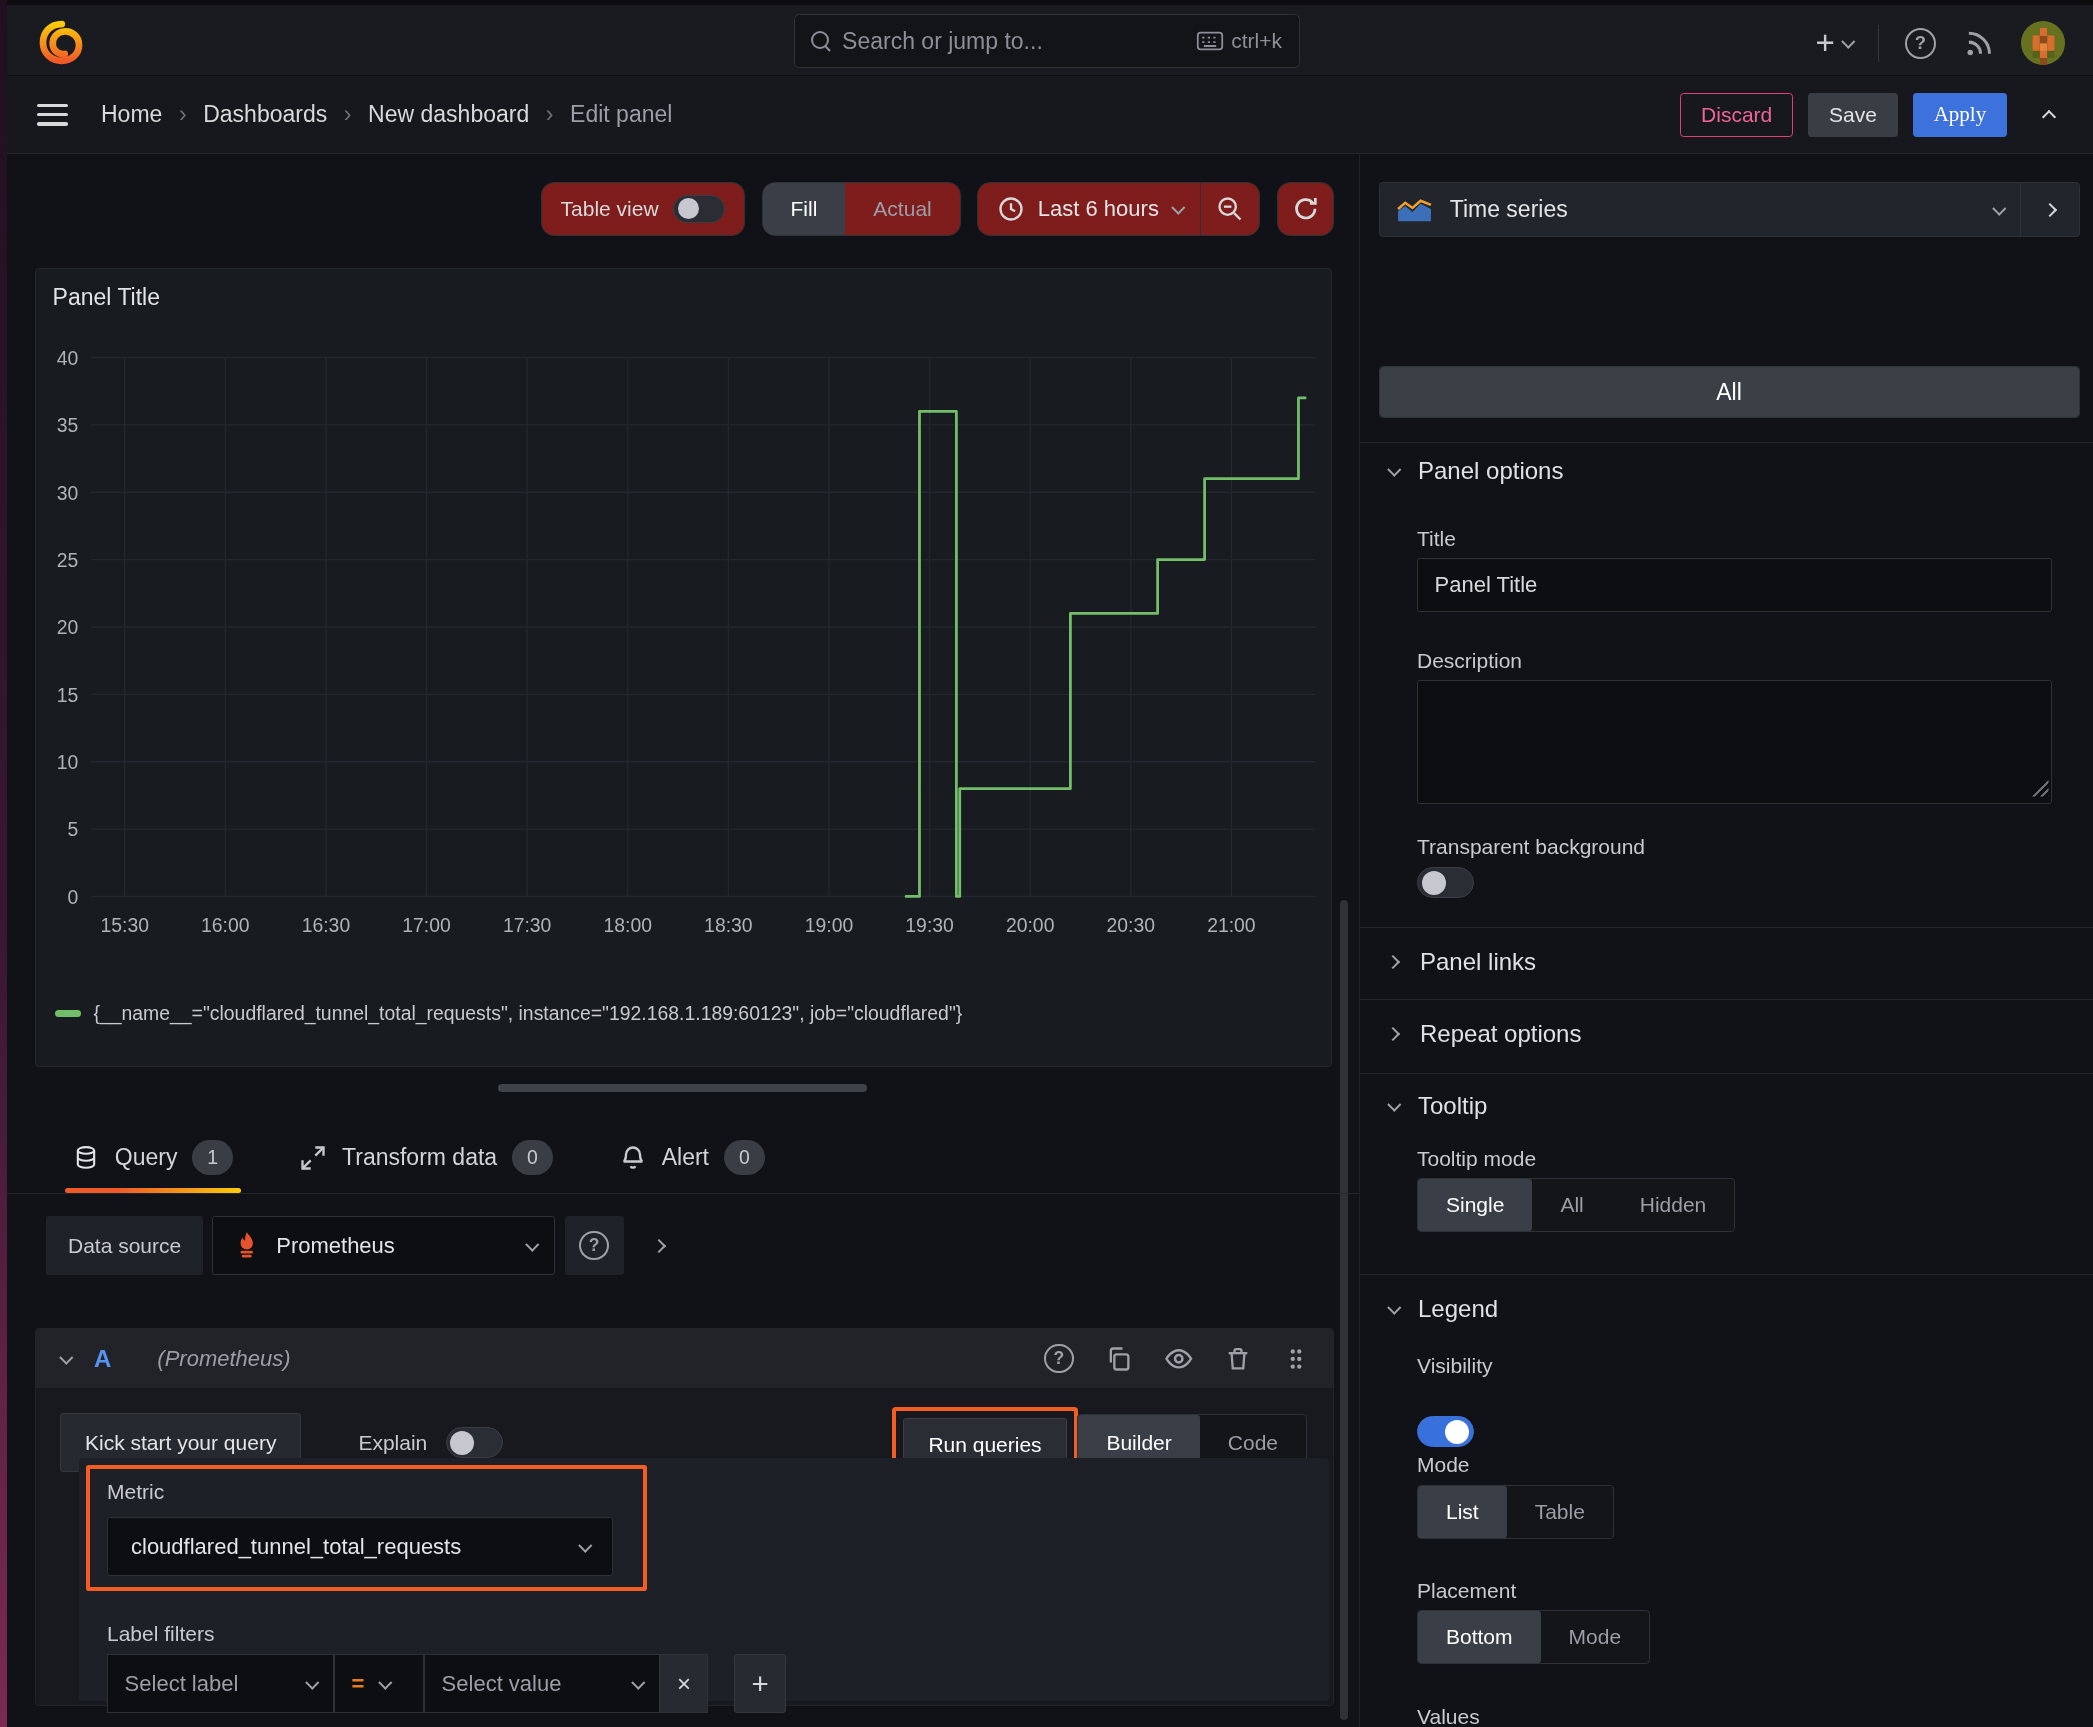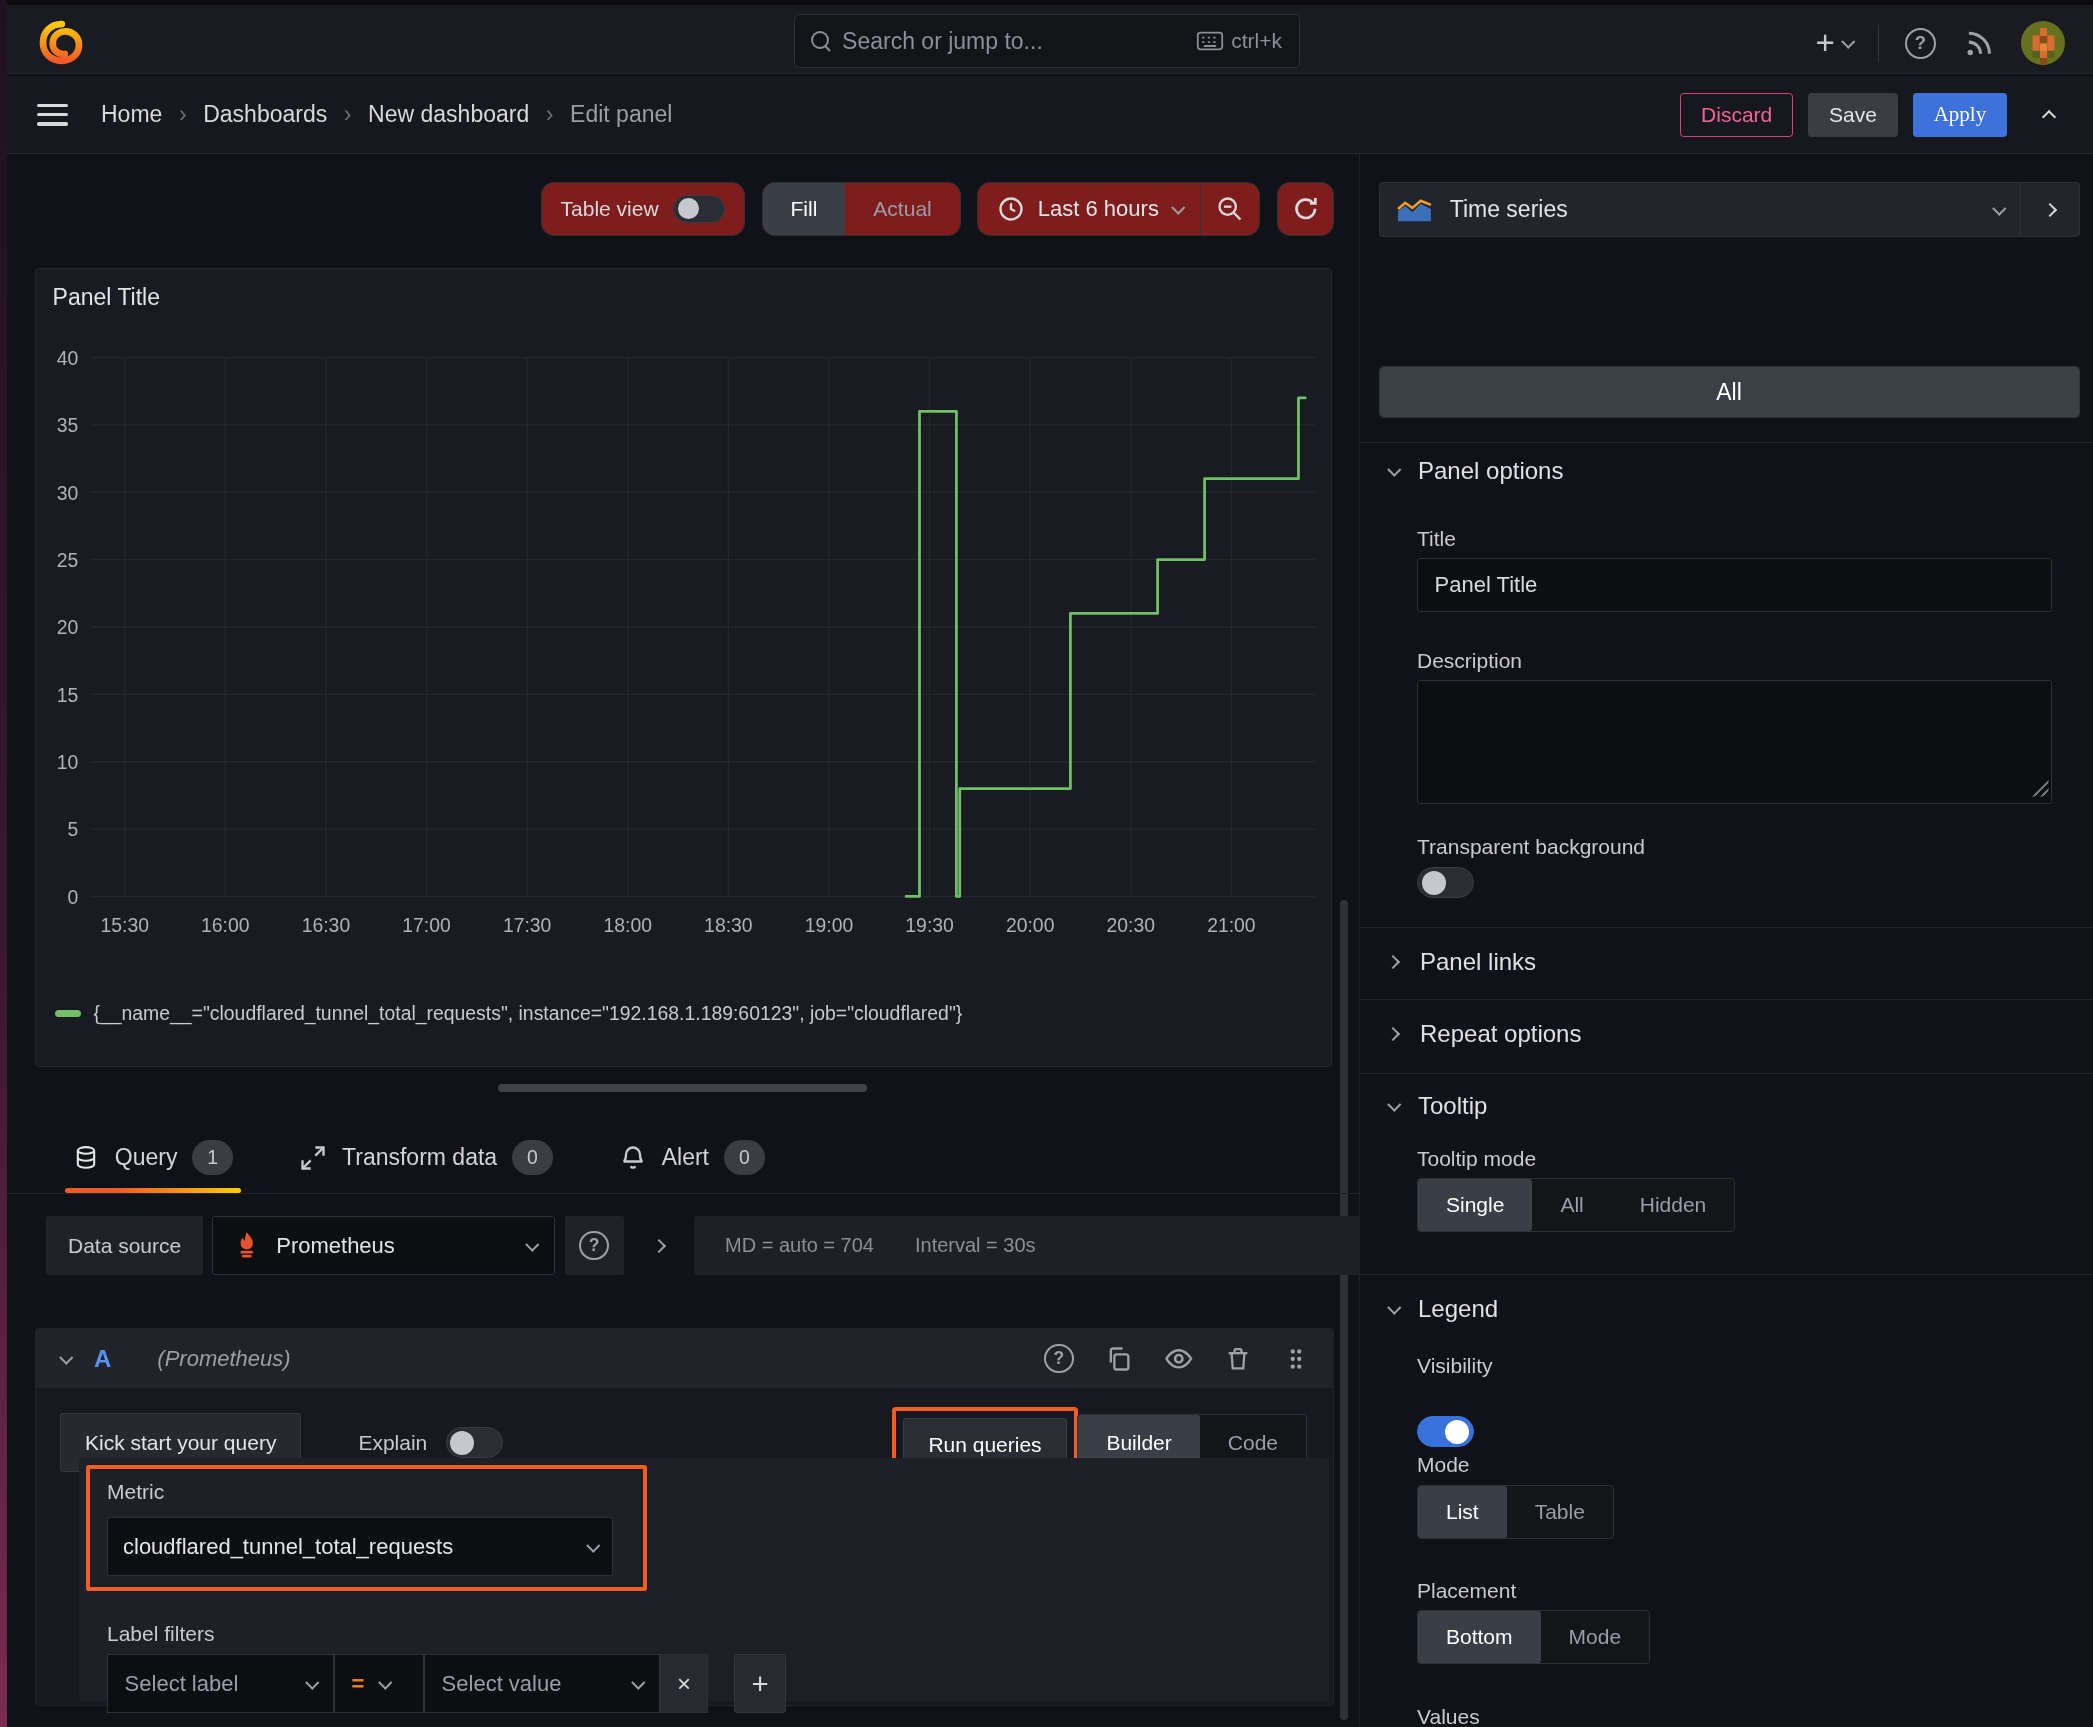--- a/index.html
+++ b/index.html
@@ -145,21 +145,21 @@
   #runq-wrap { position:absolute; left:856px; top:5.5px; border:4.6px solid #f45d22; border-radius:3.7px; padding:7.4px; }
   #runqueries { height:54px; padding:0 24px; background:#2a2d33; border:0.9px solid #3b3e45;
     border-radius:2.8px; display:flex; align-items:center; font-size:21px; color:#ffffff; cursor:pointer; }
   #buildercode { position:absolute; right:26px; top:13px; height:57px; }
   #qbody { position:absolute; left:43px; top:129px; right:3.7px; bottom:3.7px;
     background:#1d2026; border-radius:3.7px; }
   #metric-hl { position:absolute; left:7.4px; top:7.4px; width:561px; height:126px;
     border:4.6px solid #f45d22; border-radius:2.8px; }
   #metric-label { position:absolute; left:28px; top:22px; }
   #metric-select { position:absolute; left:28px; top:59px; width:506px; height:59px;
-    display:flex; align-items:center; padding:0 15px; gap:11px; cursor:pointer; }
+    display:flex; align-items:center; padding:0 23px; gap:11px; cursor:pointer; }
   #metric-select .val { flex:1; font-size:22px; color:#e3e4e8; }
   #lf-label { position:absolute; left:28px; top:164px; }
   #lf-row { position:absolute; left:28px; top:196px; height:59px; display:flex; align-items:stretch; }
   .lf-box { display:flex; align-items:center; gap:14.8px; padding:0 16.6px;
     background:#0d0e12; border:0.9px solid #2c3235; color:#9d9da8; font-size:22px; cursor:pointer; }
   .lf-box .eq { color:#eb7b18; font-weight:bold; }
   #lf-x { width:48px; background:#272a30; border:0.9px solid #2c3235; display:flex;
     align-items:center; justify-content:center; color:#d8d9da; font-size:24px; cursor:pointer; }
   #lf-add { width:52px; height:59px; margin-left:26px; background:#272a30; border:0.9px solid #34373d;
     border-radius:2.8px; display:flex; align-items:center; justify-content:center;
@@ -397,25 +397,20 @@
     </svg>
     <span class="name">Prometheus</span>
     <span class="chev down"></span>
   </div>
   <div id="ds-help" class="icon-btn">
     <span class="circle-q" style="width:29.5px;height:29.5px;font-size:17.5px;">?</span>
   </div>
   <div id="ds-expand">
       <span class="chev right"></span>
     </div>
-  <div id="ds-stats" style="position:relative;">
-    <span>MD = auto = 704</span>
-    <span>Interval = 30s</span>
-    <div id="query-inspector">Query inspector</div>
-  </div>
 </div>
 
 <div id="qcard">
   <div id="qhead">
     <span class="chev down"></span>
     <span class="refid">A</span>
     <span class="dsname">(Prometheus)</span>
     <div id="qhead-icons">
       <span class="circle-q icon-btn" style="width:29.5px;height:29.5px;font-size:17.5px;">?</span>
       <svg width="28" height="28" viewBox="0 0 24 24" fill="none" stroke="#9fa1a8" stroke-width="2" class="icon-btn">

